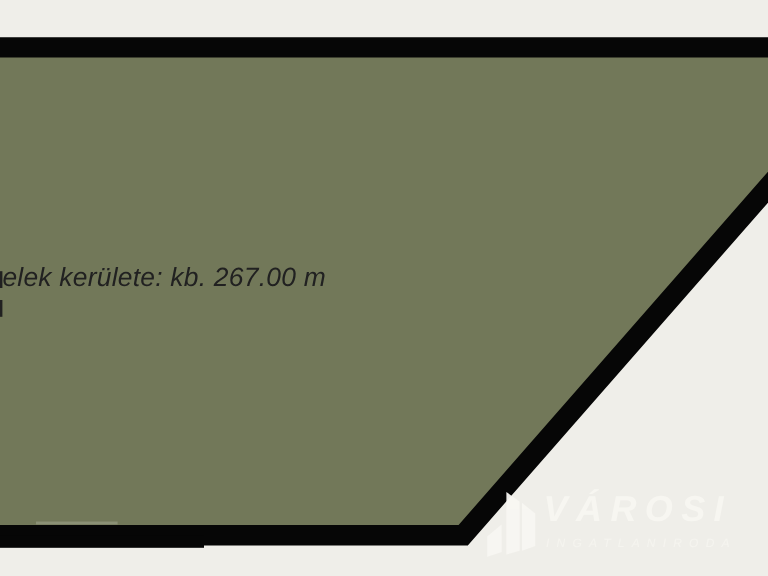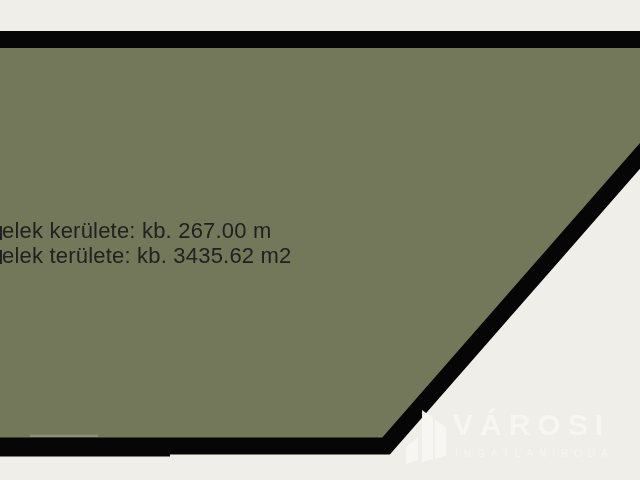--- a/index.html
+++ b/index.html
@@ -9,20 +9,21 @@
     height: 480px;
     overflow: hidden;
     background: #efeee9;
     font-family: "Liberation Sans", sans-serif;
   }
   .canvas {
     position: relative;
     width: 640px;
     height: 480px;
     background: #efeee9;
+    font-style: italic;
   }
   .map-svg {
     position: absolute;
     left: 0;
     top: 0;
   }
   .labels {
     position: absolute;
     left: 2px;
     top: 219px;
@@ -85,21 +86,20 @@
 
     <polygon points="-30,39.5 742,39.5 386,446 -30,446" stroke-width="17" stroke-linejoin="miter" fill="#727859" stroke="#060606"></polygon>
 
     <rect x="0" y="446" width="170" height="10.5" fill="#060606"></rect>
 
     <rect x="30" y="434.6" width="68" height="2.4" opacity="0.9" fill="#8e9379"></rect>
   </svg>
 
   <div class="labels">
     <div>elek kerülete: kb. 267.00 m</div>
-    <div>elek területe: kb. 3435.62 m2</div>
   </div>
   <div class="cut-mark l1"></div>
   <div class="cut-mark l2"></div>
 
   <div class="watermark">
     <svg class="wm-icon" width="50" height="70" viewBox="0 0 50 70">
       <g opacity="0.95" fill="#f8f7f3">
         <polygon points="19,12 30,20 30,61 19,64"></polygon>
         <polygon points="32,21 43,30 43,57 32,61"></polygon>
         <polygon points="3,49 15,39 15,62 3,66"></polygon>

